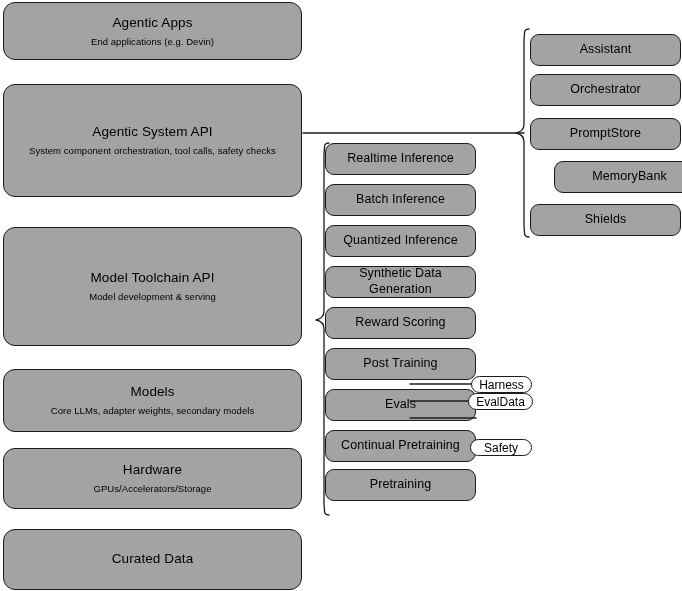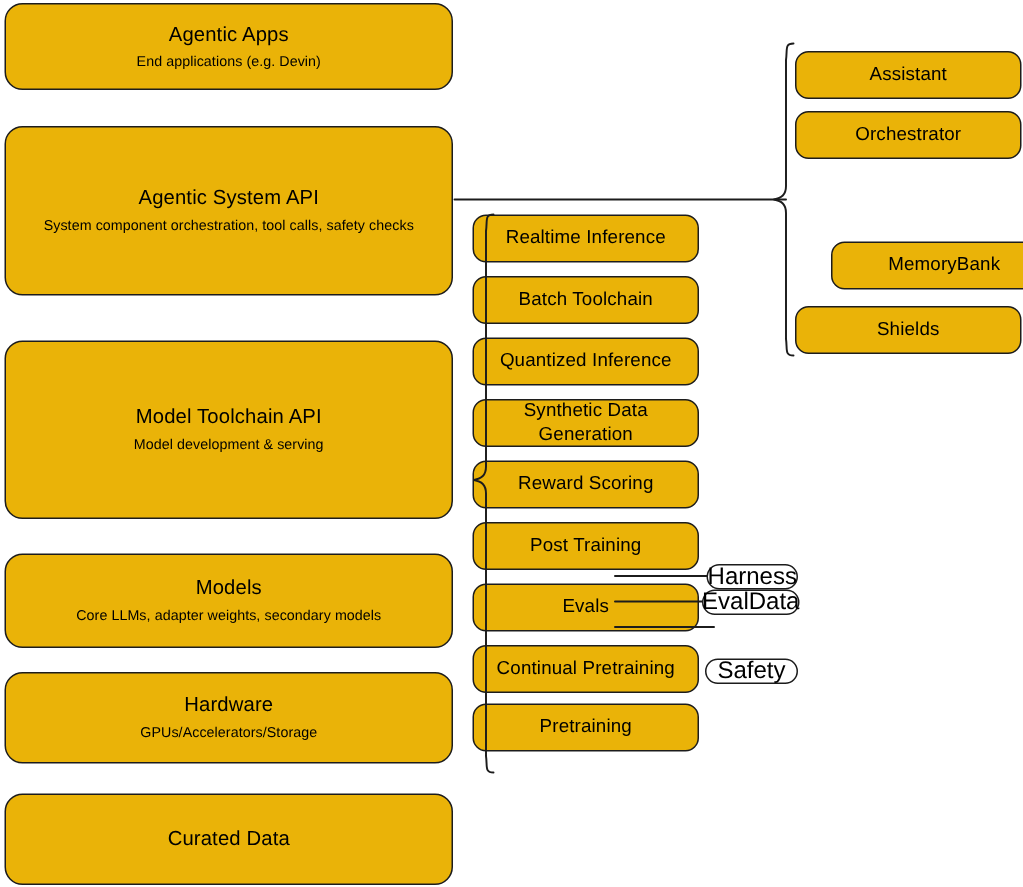--- a/index.html
+++ b/index.html
@@ -16,21 +16,21 @@
     width: 682px;
     height: 591px;
     background: #ffffff;
     overflow: hidden;
   }
   
   .box {
     position: absolute;
     box-sizing: border-box;
     border: 1.3px solid #1c1c1c;
-    background: #eab308;
+    background: #a3a3a3;
     border-radius: 12px;
     display: flex;
     flex-direction: column;
     align-items: center;
     justify-content: center;
     text-align: center;
     color: #000000;
     line-height: 1.25;
   }
   .box .title {
@@ -49,40 +49,40 @@
   }
   
   .chip {
     border-radius: 9px;
     border-width: 1.3px;
   }
   .chip .title {
     font-size: 12.5px;
   }
   .chip-mid {
-    left: 315px;
+    left: 325px;
     width: 151px;
     height: 32px;
   }
   .chip-right {
     left: 530px;
     width: 151px;
     height: 32px;
   }
   
   .pill {
     position: absolute;
     box-sizing: border-box;
     border: 1.4px solid #1c1c1c;
     background: #ffffff;
     border-radius: 999px;
     display: flex;
     align-items: center;
     justify-content: center;
-    font-size: 16px;
+    font-size: 12px;
     color: #000;
     z-index: 6;
   }
   
   #wires {
     position: absolute;
     left: 0;
     top: 0;
     width: 682px;
     height: 591px;
@@ -153,21 +153,21 @@
   </div>
 
   <div class="box layer" style="top:529px;height:61px;">
     <div class="title">Curated Data</div>
   </div>
 
   <div class="box chip chip-mid" style="top:143px;">
     <div class="title">Realtime Inference</div>
   </div>
   <div class="box chip chip-mid" style="top:184px;">
-    <div class="title">Batch Toolchain</div>
+    <div class="title">Batch Inference</div>
   </div>
   <div class="box chip chip-mid" style="top:225px;">
     <div class="title">Quantized Inference</div>
   </div>
   <div class="box chip chip-mid" style="top:266px;">
     <div class="title">Synthetic Data Generation</div>
   </div>
   <div class="box chip chip-mid" style="top:307px;">
     <div class="title">Reward Scoring</div>
   </div>
@@ -193,20 +193,23 @@
   <div class="pill" style="left:470px;top:410px;width:62px;height:17px;margin-top:29px;">
     <span>Safety</span>
   </div>
 
   <div class="box chip chip-right" style="top:34px;">
     <div class="title">Assistant</div>
   </div>
   <div class="box chip chip-right" style="top:74px;">
     <div class="title">Orchestrator</div>
   </div>
+  <div class="box chip chip-right" style="top:118px;">
+    <div class="title">PromptStore</div>
+  </div>
   <div class="box chip chip-right" style="top:161px;margin-left:24px;">
     <div class="title">MemoryBank</div>
   </div>
   <div class="box chip chip-right" style="top:204px;">
     <div class="title">Shields</div>
   </div>
 
 </div>
 
 </body></html>

